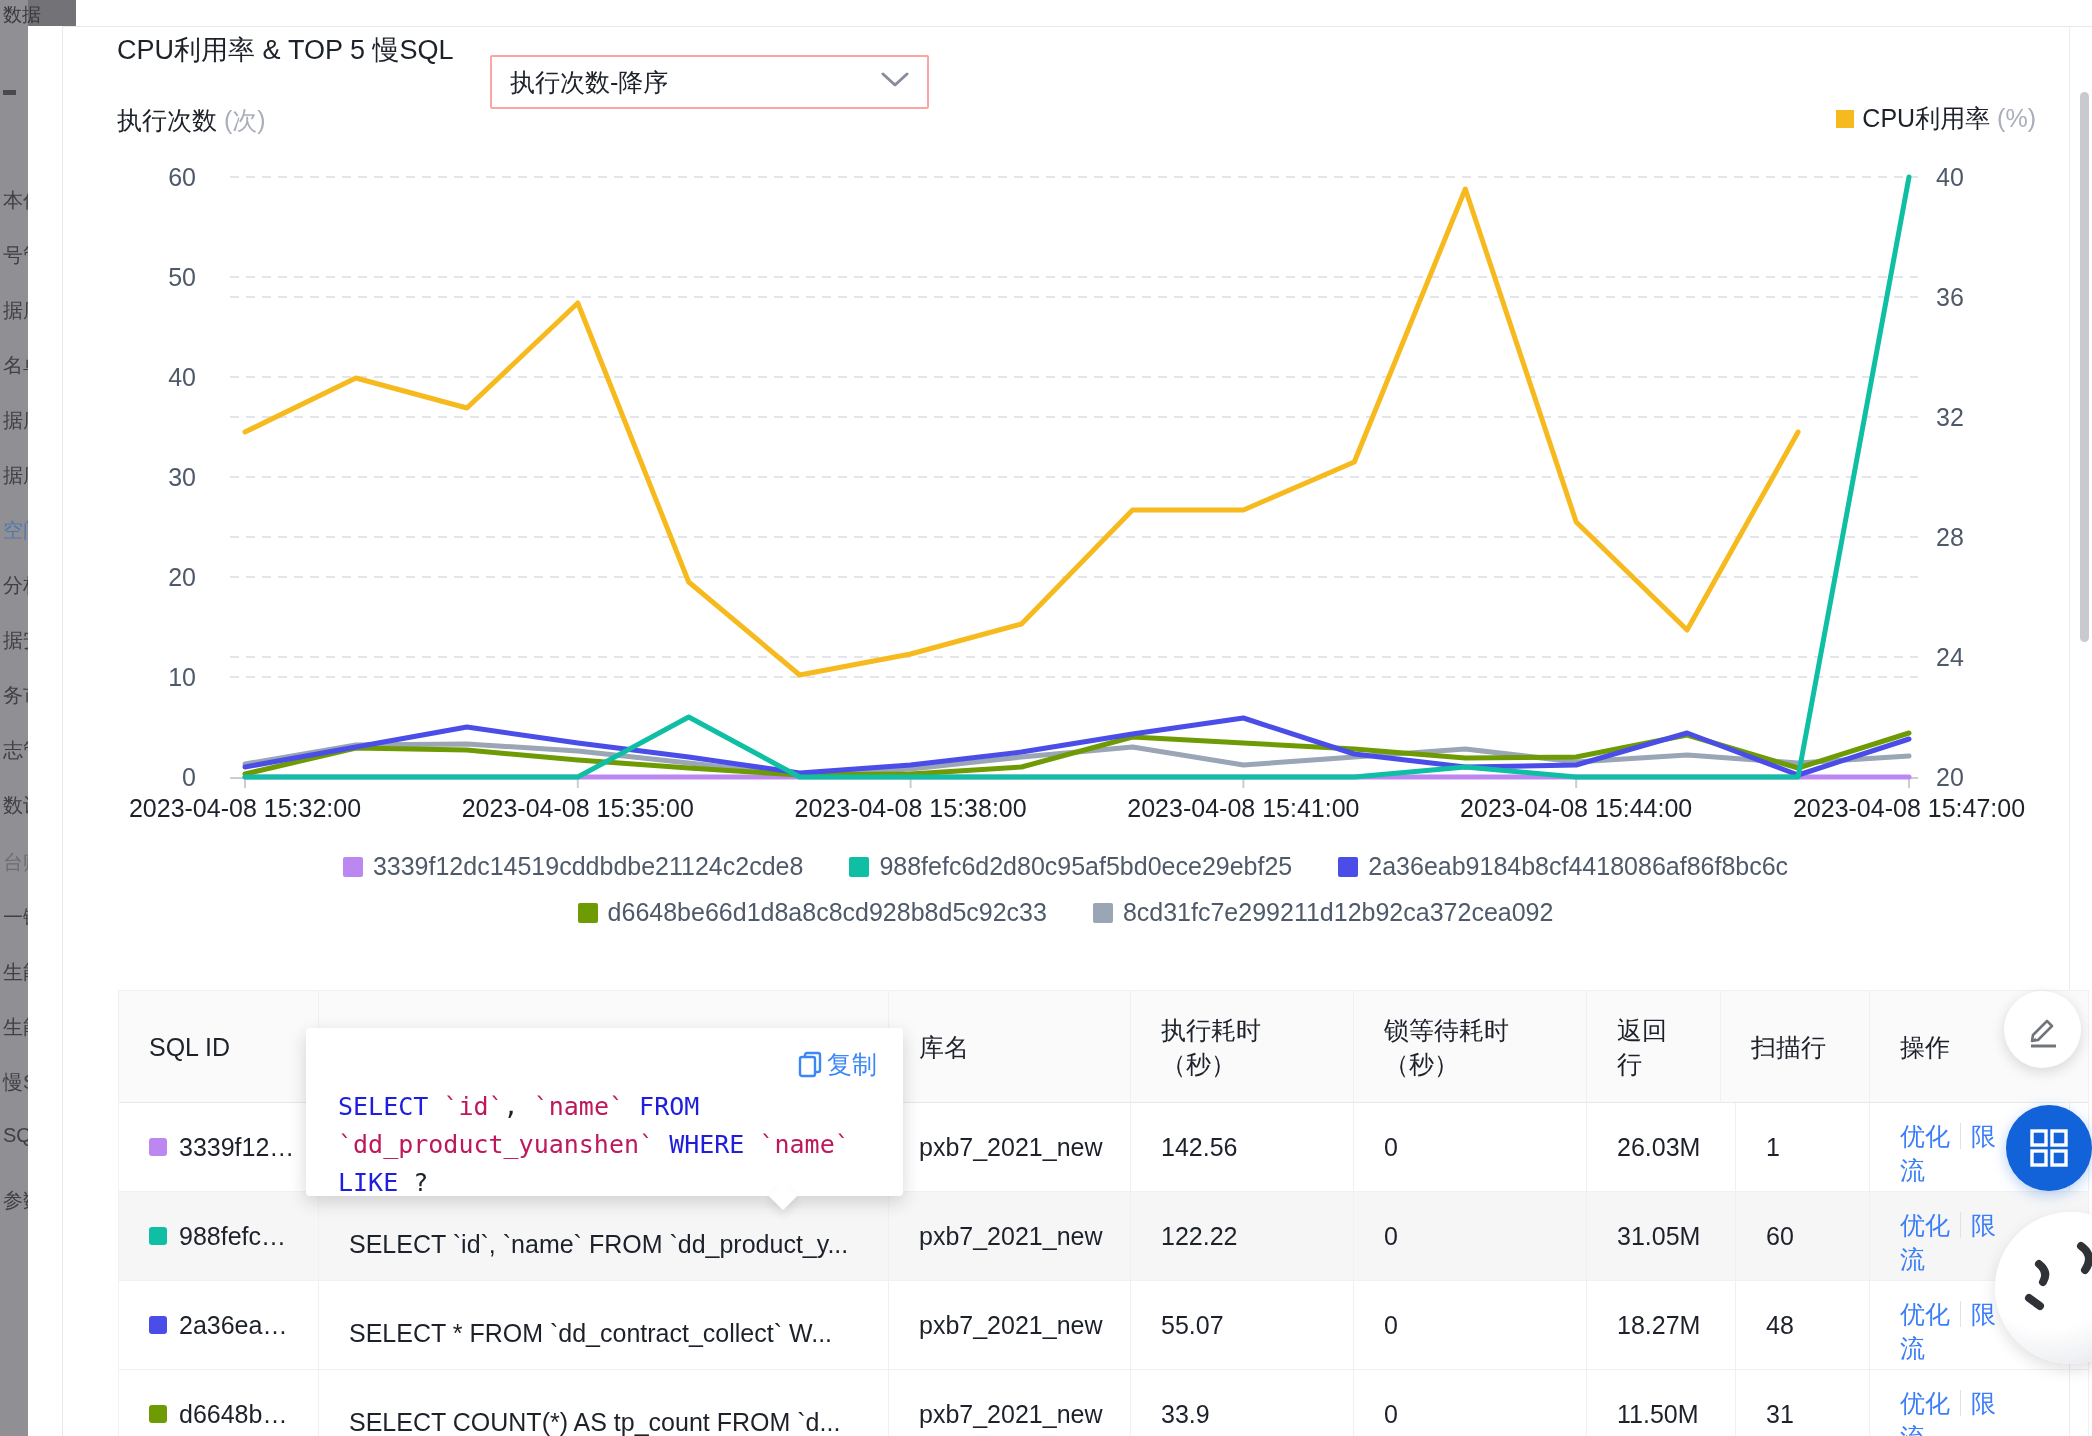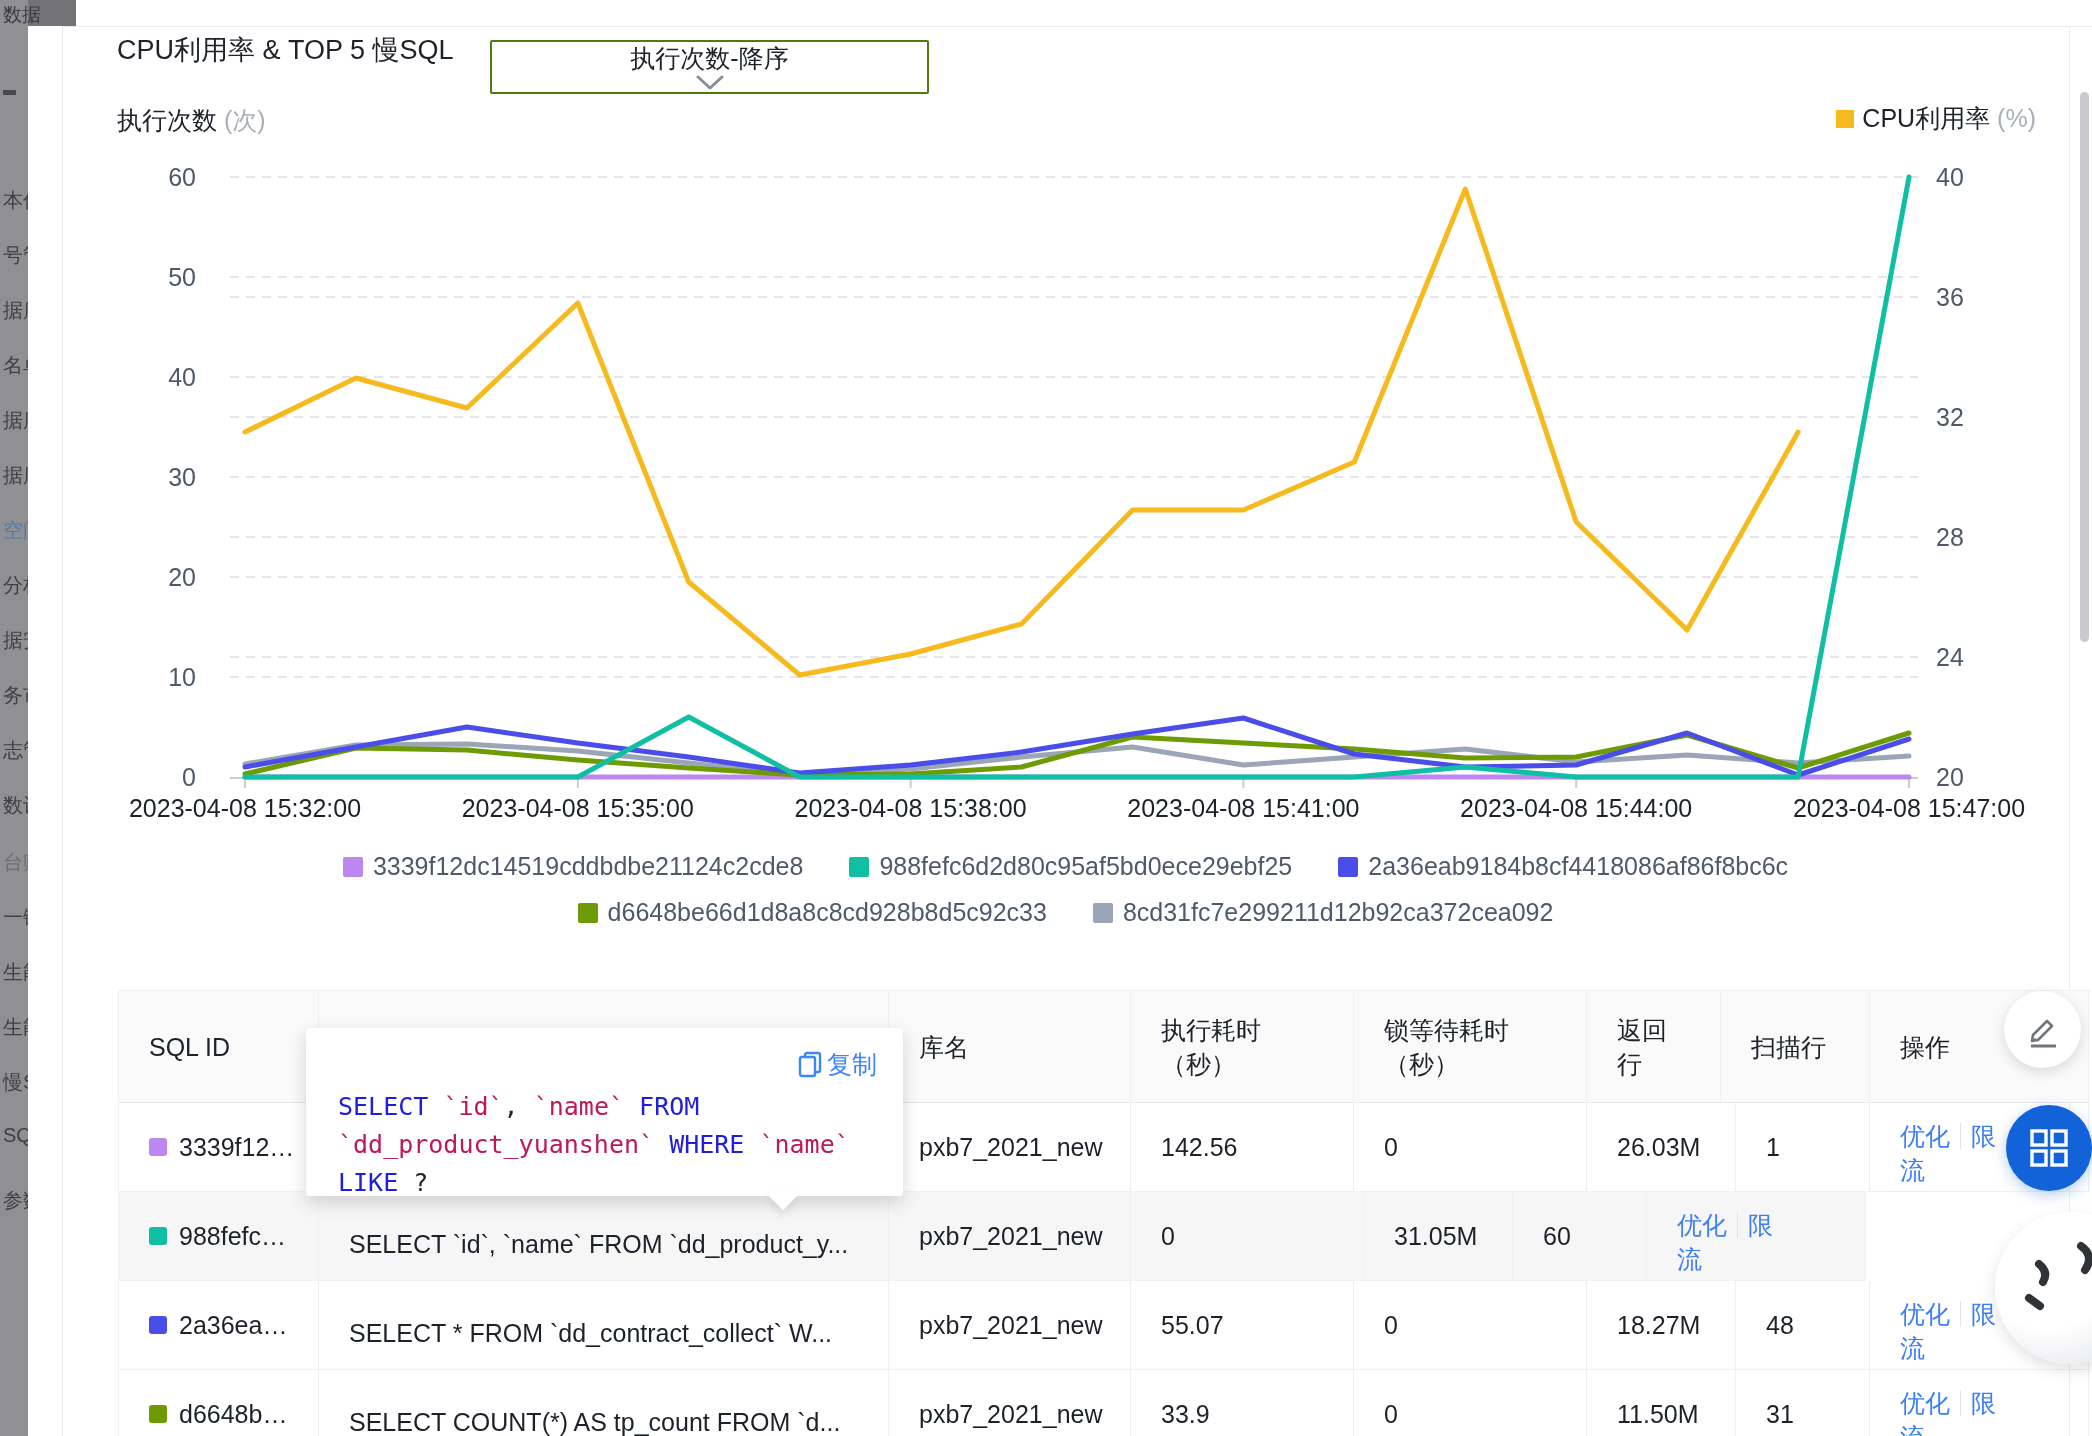--- a/index.html
+++ b/index.html
@@ -18,22 +18,22 @@
   #side-dash{position:absolute;left:3px;top:90px;width:13px;height:5px;background:#4A4A4D;}
 
   
   #v-border{left:62px;top:26px;width:1px;height:1410px;background:#E7E8EB;}
   #h-border{left:62px;top:26px;width:2030px;height:1px;background:#E7E8EB;}
   #right-border{left:2069px;top:26px;width:1px;height:1410px;background:#ECEDEF;}
   #scroll-thumb{left:2080px;top:92px;width:9px;height:550px;background:#C9CACF;border-radius:5px;}
 
   
   #title{left:117px;top:32px;font-size:27px;font-weight:500;color:#1D2129;}
-  #sort-select{left:490px;top:40px;width:399px;height:50px;border:2px solid #4d7c0f;border-radius:2px;
-    background:#fff;display:flex;align-items:center;justify-content:space-between;padding:0 18px;box-sizing:content-box;cursor:pointer;flex-direction:column;}
+  #sort-select{left:490px;top:55px;width:399px;height:50px;border:2px solid #fca5a5;border-radius:2px;
+    background:#fff;display:flex;align-items:center;justify-content:space-between;padding:0 18px;box-sizing:content-box;cursor:pointer;}
   #sort-select .val{font-size:25px;color:#1D2129;}
 
   
   #left-axis-title{left:117px;top:104px;font-size:25px;color:#1D2129;}
   #left-axis-title .unit, #right-series-title .unit{color:#A9AEB8;}
   #right-series-title{left:1600px;top:102px;width:436px;display:flex;align-items:center;justify-content:flex-end;font-size:25px;color:#1D2129;}
   #right-series-title .sq{width:18px;height:18px;margin-right:8px;}
 
   
   .legend-row{position:absolute;left:62px;width:2007px;display:flex;justify-content:center;gap:46px;}
@@ -240,20 +240,21 @@
           <div class="tcell" style="width: 200px;">
             <div class="sqlid">
               <span class="sq" style="background: rgb(15, 191, 164);"></span>
               <span>988fefc…</span>
             </div>
           </div>
           <div class="tcell" style="width: 570px;">
             <span class="sqltext">SELECT `id`, `name` FROM `dd_product_y...</span>
           </div>
           <div class="tcell" style="width: 242px;">pxb7_2021_new</div>
+          <div class="tcell" style="width: 223px;">122.22</div>
           <div class="tcell" style="width: 233px;">0</div>
           <div class="tcell" style="width: 149px;">31.05M</div>
           <div class="tcell" style="width: 134px;">60</div>
           <div class="tcell" style="width: 219px;">
             <div class="ops"><span class="oplink">优化</span><span class="opdiv"></span><span class="oplink">限流</span></div>
           </div>
         </div>
         <div class="trow">
           <div class="tcell" style="width: 200px;">
             <div class="sqlid">

